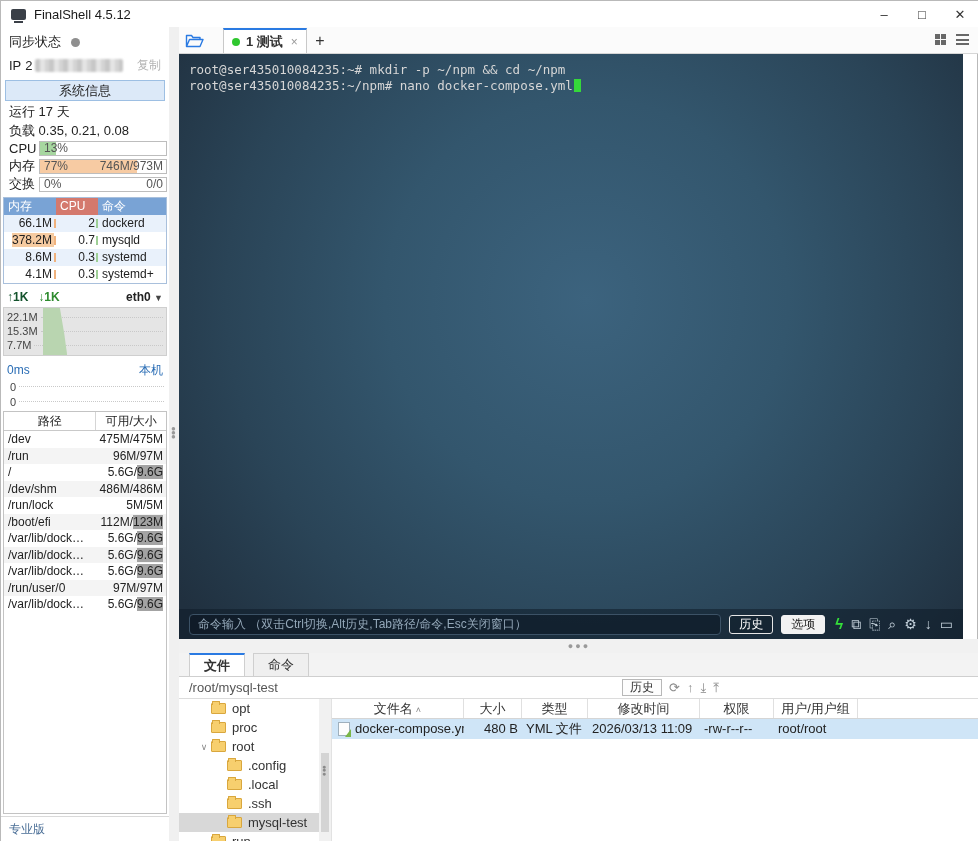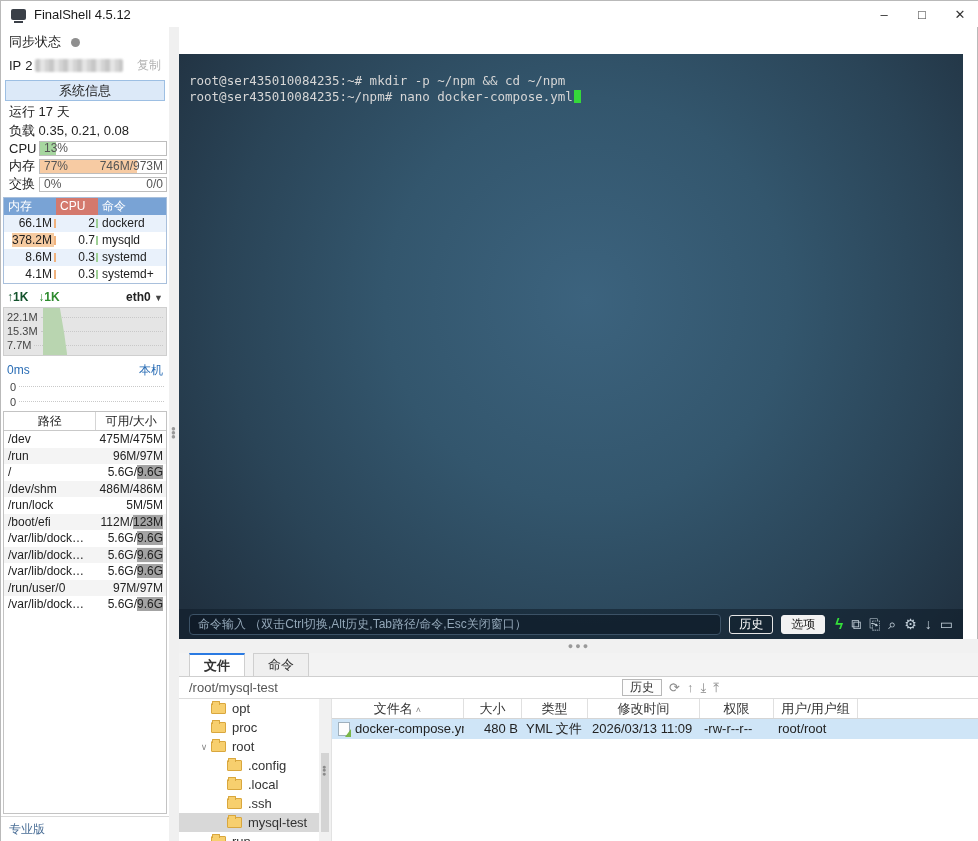--- a/index.html
+++ b/index.html
@@ -93,21 +93,21 @@
   .tabbar-right { margin-left:auto; display:flex; align-items:center; gap:10px; padding-right:10px; height:27px; }
   .grid-icon { width:11px; height:11px; position:relative; }
   .grid-icon i { position:absolute; width:5px; height:5px; background:#686868; }
   .grid-icon i:nth-child(1){left:0;top:0}.grid-icon i:nth-child(2){right:0;top:0}
   .grid-icon i:nth-child(3){left:0;bottom:0}.grid-icon i:nth-child(4){right:0;bottom:0}
   .menu-icon { width:13px; height:11px; background:repeating-linear-gradient(#686868 0 2px, transparent 2px 4.5px); }
 
   .terminal { position:absolute; left:0; top:27px; width:784px; height:585px;
     background:radial-gradient(circle at 52% 42%, #3c637e 0%, #33566d 38%, #2a4457 68%, #20303f 95%);
     overflow:hidden; }
-  .term-output { padding:19px 10px; font-family:"DejaVu Sans Mono", monospace; font-size:12.5px; color:#d6d6d6; }
+  .term-output { padding:8px 10px; font-family:"DejaVu Sans Mono", monospace; font-size:12.5px; color:#d6d6d6; }
   .term-line { height:16px; line-height:16px; white-space:pre; }
   .cursor { display:inline-block; width:7px; height:13px; background:#35d83a; vertical-align:-2px; margin-left:1px; }
 
   .cmdbar { position:absolute; left:0; bottom:0; width:100%; height:30px; background:rgba(15,28,40,0.55); display:flex; align-items:center; padding:0 10px; }
   .cmd-input { flex:1; height:21px; border:1px solid #3c5266; background:rgba(8,18,28,0.45); border-radius:4px; color:#93a7b8; font-size:12px; padding:0 8px; font-family:inherit; }
   .cmd-input::placeholder { color:#93a7b8; opacity:1; }
   .cmd-btn { margin-left:8px; height:19px; padding:0 9px; border-radius:3px; font-size:12px; line-height:17px; }
   .btn-history { background:rgba(10,20,30,0.3); border:1px solid #e6e6e6; color:#fff; }
   .btn-options { background:#f2f2f2; border:1px solid #f2f2f2; color:#222; }
   .cmd-icons { display:flex; align-items:center; gap:8px; margin-left:10px; }
@@ -331,20 +331,42 @@
   </div>
 
   <div class="edition">专业版</div>
 
   <div class="v-divider">
     <div class="v-dots">●<br>●<br>●</div>
   </div>
 
   <div class="main">
 
+    <div class="tabbar">
+      <span class="folder-btn">
+        <svg width="19" height="15" viewBox="0 0 19 15">
+          <path d="M1.5 13.5 L1.5 2.5 L6.5 2.5 L8 4.5 L15 4.5 L15 6.5 M1.5 13.5 L4.5 6.5 L18 6.5 L15 13.5 Z" fill="none" stroke="#2a7ae2" stroke-width="1.4" stroke-linejoin="round"></path>
+        </svg>
+      </span>
+      <div class="term-tab">
+        <span class="tab-dot"></span>
+        <span class="tab-label">1 测试</span>
+        <span class="tab-close">×</span>
+      </div>
+      <span class="tab-add">+</span>
+      <div class="tabbar-right">
+        <span class="grid-icon">
+            <i></i>
+            <i></i>
+            <i></i>
+            <i></i>
+          </span>
+        <span class="menu-icon"></span>
+      </div>
+    </div>
 
     <div class="terminal">
       <div class="term-output" id="term-output">
           <div class="term-line">root@ser435010084235:~# mkdir -p ~/npm &amp;&amp; cd ~/npm</div>
           <div class="term-line">root@ser435010084235:~/npm# nano docker-compose.yml<span class="cursor"></span></div>
         </div>
       <div class="cmdbar">
         <input class="cmd-input" placeholder="命令输入 （双击Ctrl切换,Alt历史,Tab路径/命令,Esc关闭窗口）" style="">
         <button class="cmd-btn btn-history">历史</button>
         <button class="cmd-btn btn-options">选项</button>

